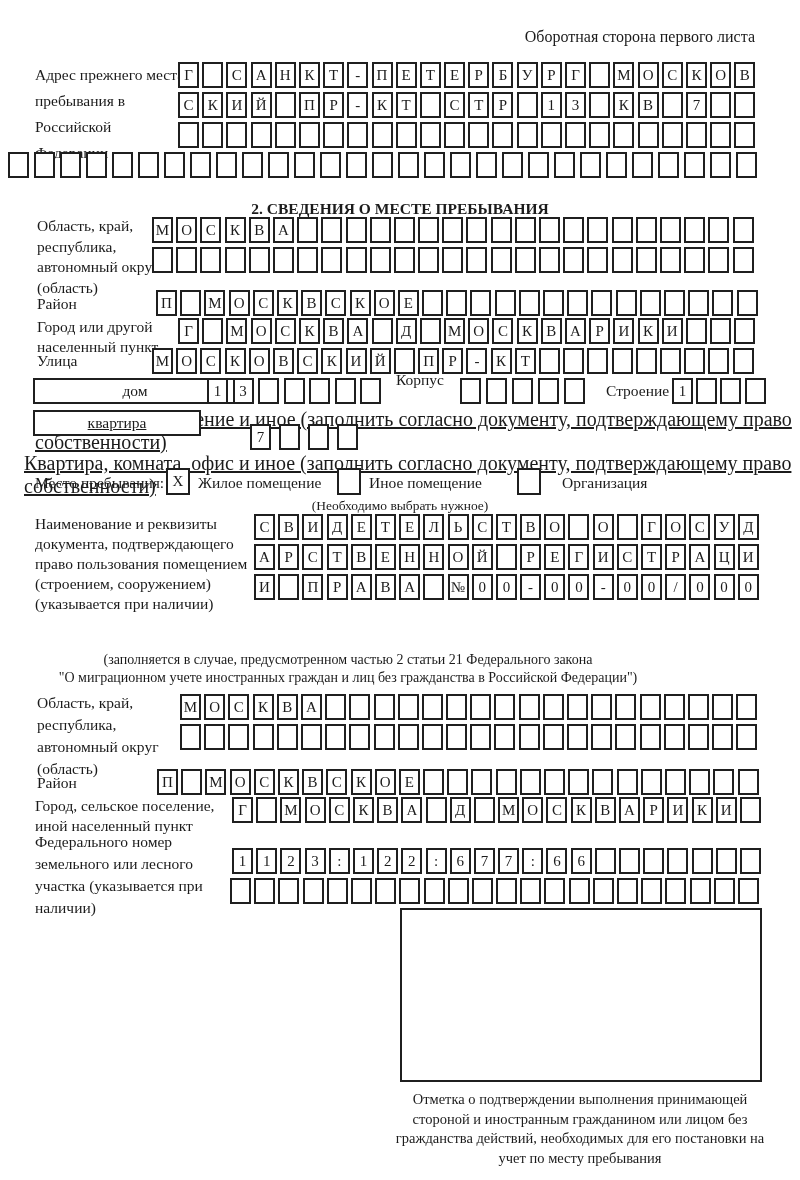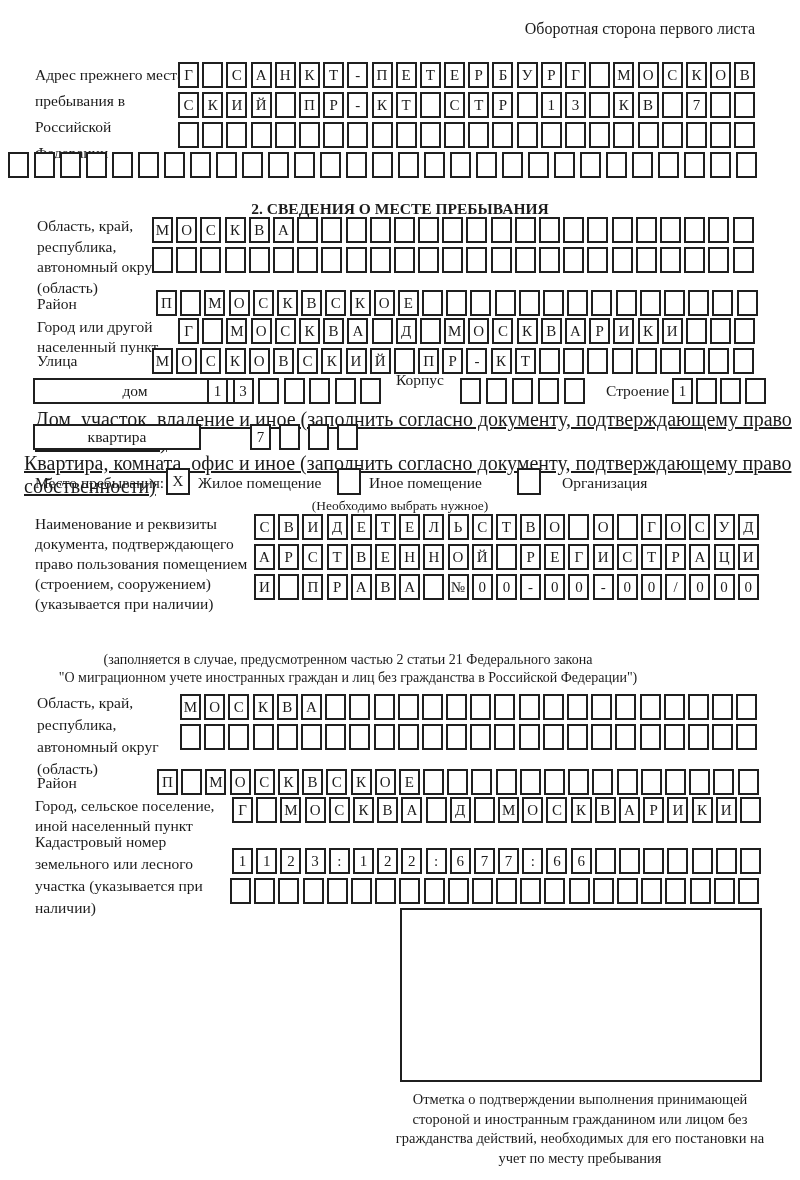--- a/index.html
+++ b/index.html
@@ -37,21 +37,21 @@
     box-sizing:border-box;border:2px solid #1f1f1f;background:#fff;
   }
   .stampcap{font-size:14.5px;line-height:19.5px;text-align:center;}
   .notes2{font-size:14px;text-align:center;width:696px;left:0;}
 </style>
 </head>
 <body>
 
 <div class="page">
 
-  <div class="abs title" style="top:20px;right:45px;">Оборотная сторона первого листа</div>
+  <div class="abs title" style="top:28px;right:45px;">Оборотная сторона первого листа</div>
 
   <div class="abs lbl" style="left:35px;top:62px;width:150px;line-height:26px;">Адрес прежнего места пребывания в Российской Федерации</div>
   <div class="row" style="left:178px;top:62px;"><span class="cell">Г</span><span class="cell"></span><span class="cell">С</span><span class="cell">А</span><span class="cell">Н</span><span class="cell">К</span><span class="cell">Т</span><span class="cell">-</span><span class="cell">П</span><span class="cell">Е</span><span class="cell">Т</span><span class="cell">Е</span><span class="cell">Р</span><span class="cell">Б</span><span class="cell">У</span><span class="cell">Р</span><span class="cell">Г</span><span class="cell"></span><span class="cell">М</span><span class="cell">О</span><span class="cell">С</span><span class="cell">К</span><span class="cell">О</span><span class="cell">В</span></div>
   <div class="row" style="left:178px;top:92px;"><span class="cell">С</span><span class="cell">К</span><span class="cell">И</span><span class="cell">Й</span><span class="cell"></span><span class="cell">П</span><span class="cell">Р</span><span class="cell">-</span><span class="cell">К</span><span class="cell">Т</span><span class="cell"></span><span class="cell">С</span><span class="cell">Т</span><span class="cell">Р</span><span class="cell"></span><span class="cell">1</span><span class="cell">3</span><span class="cell"></span><span class="cell">К</span><span class="cell">В</span><span class="cell"></span><span class="cell">7</span><span class="cell"></span><span class="cell"></span></div>
   <div class="row" style="left:178px;top:122px;"><span class="cell"></span><span class="cell"></span><span class="cell"></span><span class="cell"></span><span class="cell"></span><span class="cell"></span><span class="cell"></span><span class="cell"></span><span class="cell"></span><span class="cell"></span><span class="cell"></span><span class="cell"></span><span class="cell"></span><span class="cell"></span><span class="cell"></span><span class="cell"></span><span class="cell"></span><span class="cell"></span><span class="cell"></span><span class="cell"></span><span class="cell"></span><span class="cell"></span><span class="cell"></span><span class="cell"></span></div>
   <div class="row g26" style="left:8px;top:152px;"><span class="cell"></span><span class="cell"></span><span class="cell"></span><span class="cell"></span><span class="cell"></span><span class="cell"></span><span class="cell"></span><span class="cell"></span><span class="cell"></span><span class="cell"></span><span class="cell"></span><span class="cell"></span><span class="cell"></span><span class="cell"></span><span class="cell"></span><span class="cell"></span><span class="cell"></span><span class="cell"></span><span class="cell"></span><span class="cell"></span><span class="cell"></span><span class="cell"></span><span class="cell"></span><span class="cell"></span><span class="cell"></span><span class="cell"></span><span class="cell"></span><span class="cell"></span><span class="cell"></span></div>
 
   <div class="abs h2" style="top:200px;">2. СВЕДЕНИЯ О МЕСТЕ ПРЕБЫВАНИЯ</div>
 
   <div class="abs lbl" style="left:37px;top:216px;width:125px;line-height:20.5px;">Область, край, республика, автономный округ (область)</div>
@@ -68,21 +68,21 @@
   <div class="row" style="left:152px;top:348px;"><span class="cell">М</span><span class="cell">О</span><span class="cell">С</span><span class="cell">К</span><span class="cell">О</span><span class="cell">В</span><span class="cell">С</span><span class="cell">К</span><span class="cell">И</span><span class="cell">Й</span><span class="cell"></span><span class="cell">П</span><span class="cell">Р</span><span class="cell">-</span><span class="cell">К</span><span class="cell">Т</span><span class="cell"></span><span class="cell"></span><span class="cell"></span><span class="cell"></span><span class="cell"></span><span class="cell"></span><span class="cell"></span><span class="cell"></span><span class="cell"></span></div>
 
   <div class="abs widebox" style="left:33px;top:378px;width:204px;">дом</div>
   <div class="row g25" style="left:207px;top:378px;"><span class="cell">1</span><span class="cell">3</span><span class="cell"></span><span class="cell"></span><span class="cell"></span><span class="cell"></span><span class="cell"></span></div>
   <div class="abs lbl" style="left:396px;top:369px;">Корпус</div>
   <div class="row g26" style="left:460px;top:378px;"><span class="cell"></span><span class="cell"></span><span class="cell"></span><span class="cell"></span><span class="cell"></span></div>
   <div class="abs lbl" style="left:606px;top:380px;">Строение</div>
   <div class="row" style="left:672px;top:378px;"><span class="cell">1</span><span class="cell"></span><span class="cell"></span><span class="cell"></span></div>
   <div class="abs cap" style="left:35px;top:408px;">Дом, участок, владение и иное (заполнить согласно документу, подтверждающему право собственности)</div>
 
-  <div class="abs widebox" style="left:33px;top:424px;width:168px;">квартира</div>
+  <div class="abs widebox" style="left:33px;top:410px;width:168px;text-decoration:underline;">квартира</div>
   <div class="row g29" style="left:250px;top:424px;"><span class="cell">7</span><span class="cell"></span><span class="cell"></span><span class="cell"></span></div>
   <div class="abs cap" style="left:24px;top:452px;">Квартира, комната, офис и иное (заполнить согласно документу, подтверждающему право собственности)</div>
 
   <div class="abs lbl" style="left:35px;top:472px;">Место пребывания:</div>
   <span class="abs chk" style="left:166px;top:468px;">X</span>
   <div class="abs lbl" style="left:198px;top:472px;">Жилое помещение</div>
   <span class="abs chk" style="left:337px;top:468px;"></span>
   <div class="abs lbl" style="left:369px;top:472px;">Иное помещение</div>
   <span class="abs chk" style="left:517px;top:468px;"></span>
   <div class="abs lbl" style="left:562px;top:472px;">Организация</div>
@@ -99,20 +99,20 @@
   <div class="abs lbl" style="left:37px;top:692px;width:150px;line-height:22px;">Область, край, республика, автономный округ (область)</div>
   <div class="row" style="left:180px;top:694px;"><span class="cell">М</span><span class="cell">О</span><span class="cell">С</span><span class="cell">К</span><span class="cell">В</span><span class="cell">А</span><span class="cell"></span><span class="cell"></span><span class="cell"></span><span class="cell"></span><span class="cell"></span><span class="cell"></span><span class="cell"></span><span class="cell"></span><span class="cell"></span><span class="cell"></span><span class="cell"></span><span class="cell"></span><span class="cell"></span><span class="cell"></span><span class="cell"></span><span class="cell"></span><span class="cell"></span><span class="cell"></span></div>
   <div class="row" style="left:180px;top:724px;"><span class="cell"></span><span class="cell"></span><span class="cell"></span><span class="cell"></span><span class="cell"></span><span class="cell"></span><span class="cell"></span><span class="cell"></span><span class="cell"></span><span class="cell"></span><span class="cell"></span><span class="cell"></span><span class="cell"></span><span class="cell"></span><span class="cell"></span><span class="cell"></span><span class="cell"></span><span class="cell"></span><span class="cell"></span><span class="cell"></span><span class="cell"></span><span class="cell"></span><span class="cell"></span><span class="cell"></span></div>
 
   <div class="abs lbl" style="left:37px;top:772px;">Район</div>
   <div class="row" style="left:157px;top:769px;"><span class="cell">П</span><span class="cell"></span><span class="cell">М</span><span class="cell">О</span><span class="cell">С</span><span class="cell">К</span><span class="cell">В</span><span class="cell">С</span><span class="cell">К</span><span class="cell">О</span><span class="cell">Е</span><span class="cell"></span><span class="cell"></span><span class="cell"></span><span class="cell"></span><span class="cell"></span><span class="cell"></span><span class="cell"></span><span class="cell"></span><span class="cell"></span><span class="cell"></span><span class="cell"></span><span class="cell"></span><span class="cell"></span><span class="cell"></span></div>
 
   <div class="abs lbl" style="left:35px;top:796px;width:200px;line-height:20px;">Город, сельское поселение, иной населенный пункт</div>
   <div class="row" style="left:232px;top:797px;"><span class="cell">Г</span><span class="cell"></span><span class="cell">М</span><span class="cell">О</span><span class="cell">С</span><span class="cell">К</span><span class="cell">В</span><span class="cell">А</span><span class="cell"></span><span class="cell">Д</span><span class="cell"></span><span class="cell">М</span><span class="cell">О</span><span class="cell">С</span><span class="cell">К</span><span class="cell">В</span><span class="cell">А</span><span class="cell">Р</span><span class="cell">И</span><span class="cell">К</span><span class="cell">И</span><span class="cell"></span></div>
 
-  <div class="abs lbl" style="left:35px;top:831px;width:175px;line-height:22px;">Кадастровый номер земельного или лесного участка (указывается при наличии)</div>
+  <div class="abs lbl" style="left:35px;top:831px;width:175px;line-height:22px;">Федерального номер земельного или лесного участка (указывается при наличии)</div>
   <div class="row" style="left:232px;top:848px;"><span class="cell">1</span><span class="cell">1</span><span class="cell">2</span><span class="cell">3</span><span class="cell">:</span><span class="cell">1</span><span class="cell">2</span><span class="cell">2</span><span class="cell">:</span><span class="cell">6</span><span class="cell">7</span><span class="cell">7</span><span class="cell">:</span><span class="cell">6</span><span class="cell">6</span><span class="cell"></span><span class="cell"></span><span class="cell"></span><span class="cell"></span><span class="cell"></span><span class="cell"></span><span class="cell"></span></div>
   <div class="row" style="left:230px;top:878px;"><span class="cell"></span><span class="cell"></span><span class="cell"></span><span class="cell"></span><span class="cell"></span><span class="cell"></span><span class="cell"></span><span class="cell"></span><span class="cell"></span><span class="cell"></span><span class="cell"></span><span class="cell"></span><span class="cell"></span><span class="cell"></span><span class="cell"></span><span class="cell"></span><span class="cell"></span><span class="cell"></span><span class="cell"></span><span class="cell"></span><span class="cell"></span><span class="cell"></span></div>
 
   <div class="abs stampbox" style="left:400px;top:908px;width:362px;height:174px;"></div>
   <div class="abs stampcap" style="left:390px;top:1090px;width:380px;">Отметка о подтверждении выполнения принимающей стороной и иностранным гражданином или лицом без гражданства действий, необходимых для его постановки на учет по месту пребывания</div>
 
 </div>
 
 </body></html>

